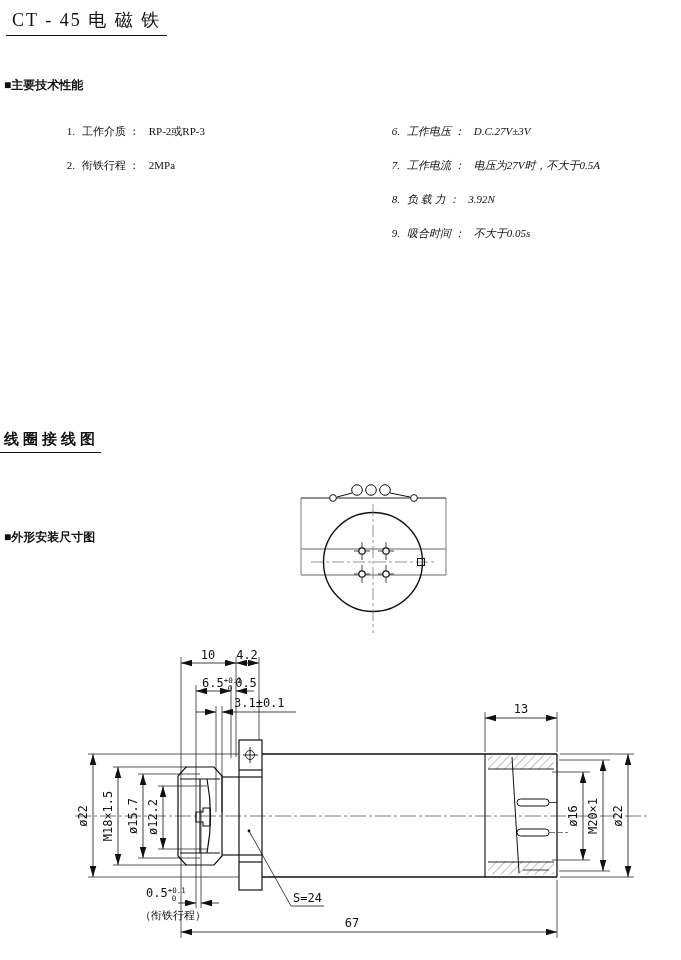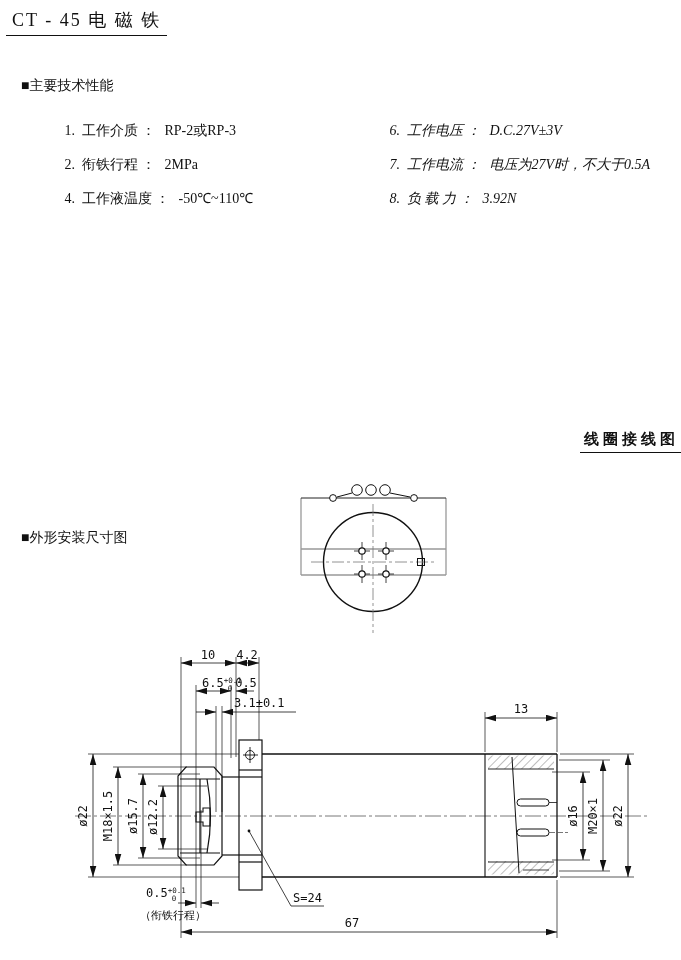--- a/index.html
+++ b/index.html
@@ -1,55 +1,55 @@
 <!DOCTYPE html>
 <html><head>
 <meta charset="utf-8">
 <style>
   html,body{margin:0;padding:0;background:#fff;}
   .page{position:relative;width:681px;height:960px;background:#ffffff;overflow:hidden;
         font-family:"Liberation Serif", serif;color:#111;}
   .doc-title{position:absolute;top:8px;left:6px;width:100%;text-align:left;}
   .doc-title span{display:inline-block;font-size:18px;letter-spacing:2px;
         border-bottom:1.6px solid #111;padding:0 6px 3px 6px;font-weight:500;}
-  .sec-header{position:absolute;left:21px;font-size:14px;font-weight:normal;}
-  .specs{position:absolute;top:114px;font-size:14px;}
+  .sec-header{position:absolute;left:4px;font-size:12px;font-weight:bold;}
+  .specs{position:absolute;top:114px;font-size:11px;}
   .specs .row{height:34px;line-height:34px;white-space:nowrap;}
   .specs .no{display:inline-block;text-align:right;margin-right:7px;}
   .specs.left{left:55px;}  .specs.left .no{width:20px;}
   .specs.right{left:378px;font-style:italic;} .specs.right .no{width:22px;}
   .specs .val{margin-left:9px;}
-  .coil-title{position:absolute;top:430px;left:0;width:100%;text-align:right;}
+  .coil-title{position:absolute;top:430px;left:0;width:100%;text-align:left;}
   .coil-title span{display:inline-block;font-size:15px;letter-spacing:4px;font-weight:bold;
         border-bottom:1.4px solid #111;padding:0 2px 3px 4px;}
   svg{position:absolute;}
   svg text{font-family:"DejaVu Sans Mono", monospace;fill:#111;}
   .cjk{font-family:"Liberation Serif", serif;}
 </style>
 </head>
 <body>
 
 <div class="page">
 
   <div class="doc-title">
     <span>CT - 45 电 磁 铁</span>
   </div>
 
   <div class="sec-header" style="top:77px;">■主要技术性能</div>
 
   <div class="specs left">
     <div class="row"><span class="no">1.</span><span>工作介质 ：</span><span class="val">RP-2或RP-3</span></div>
     <div class="row"><span class="no">2.</span><span>衔铁行程 ：</span><span class="val">2MPa</span></div>
-    <div class="row"><span class="no">4.</span><span>工作液温度 ：</span><span class="val">-50℃~110℃</span></div>
   </div>
 
   <div class="specs right">
     <div class="row"><span class="no">6.</span><span>工作电压 ：</span><span class="val">D.C.27V±3V</span></div>
     <div class="row"><span class="no">7.</span><span>工作电流 ：</span><span class="val">电压为27V时，不大于0.5A</span></div>
     <div class="row"><span class="no">8.</span><span>负 载 力 ：</span><span class="val">3.92N</span></div>
+    <div class="row"><span class="no">9.</span><span>吸合时间 ：</span><span class="val">不大于0.05s</span></div>
   </div>
 
   <div class="coil-title">
     <span>线圈接线图</span>
   </div>
 
   <svg style="left:290px;top:468px;" width="190" height="172" viewBox="290 468 190 172">
     <g stroke="#999" stroke-width="1.3">
       <line x1="301" y1="498" x2="301" y2="575"></line>
       <line x1="446" y1="498" x2="446" y2="575"></line>

